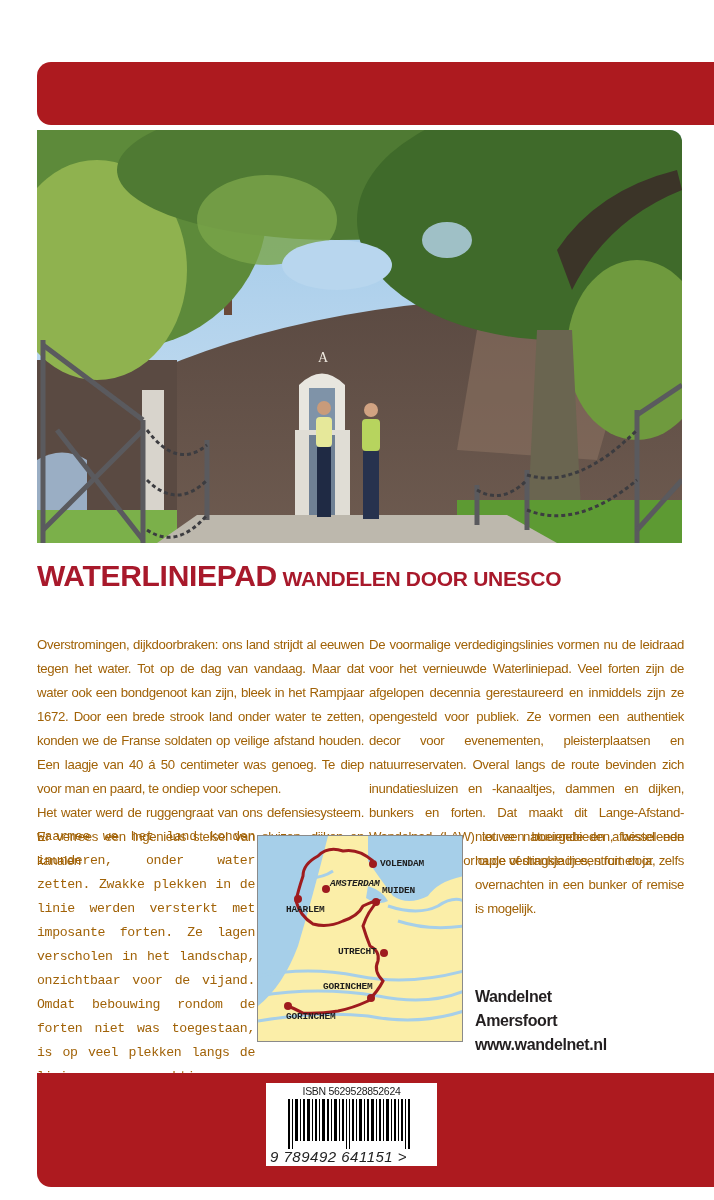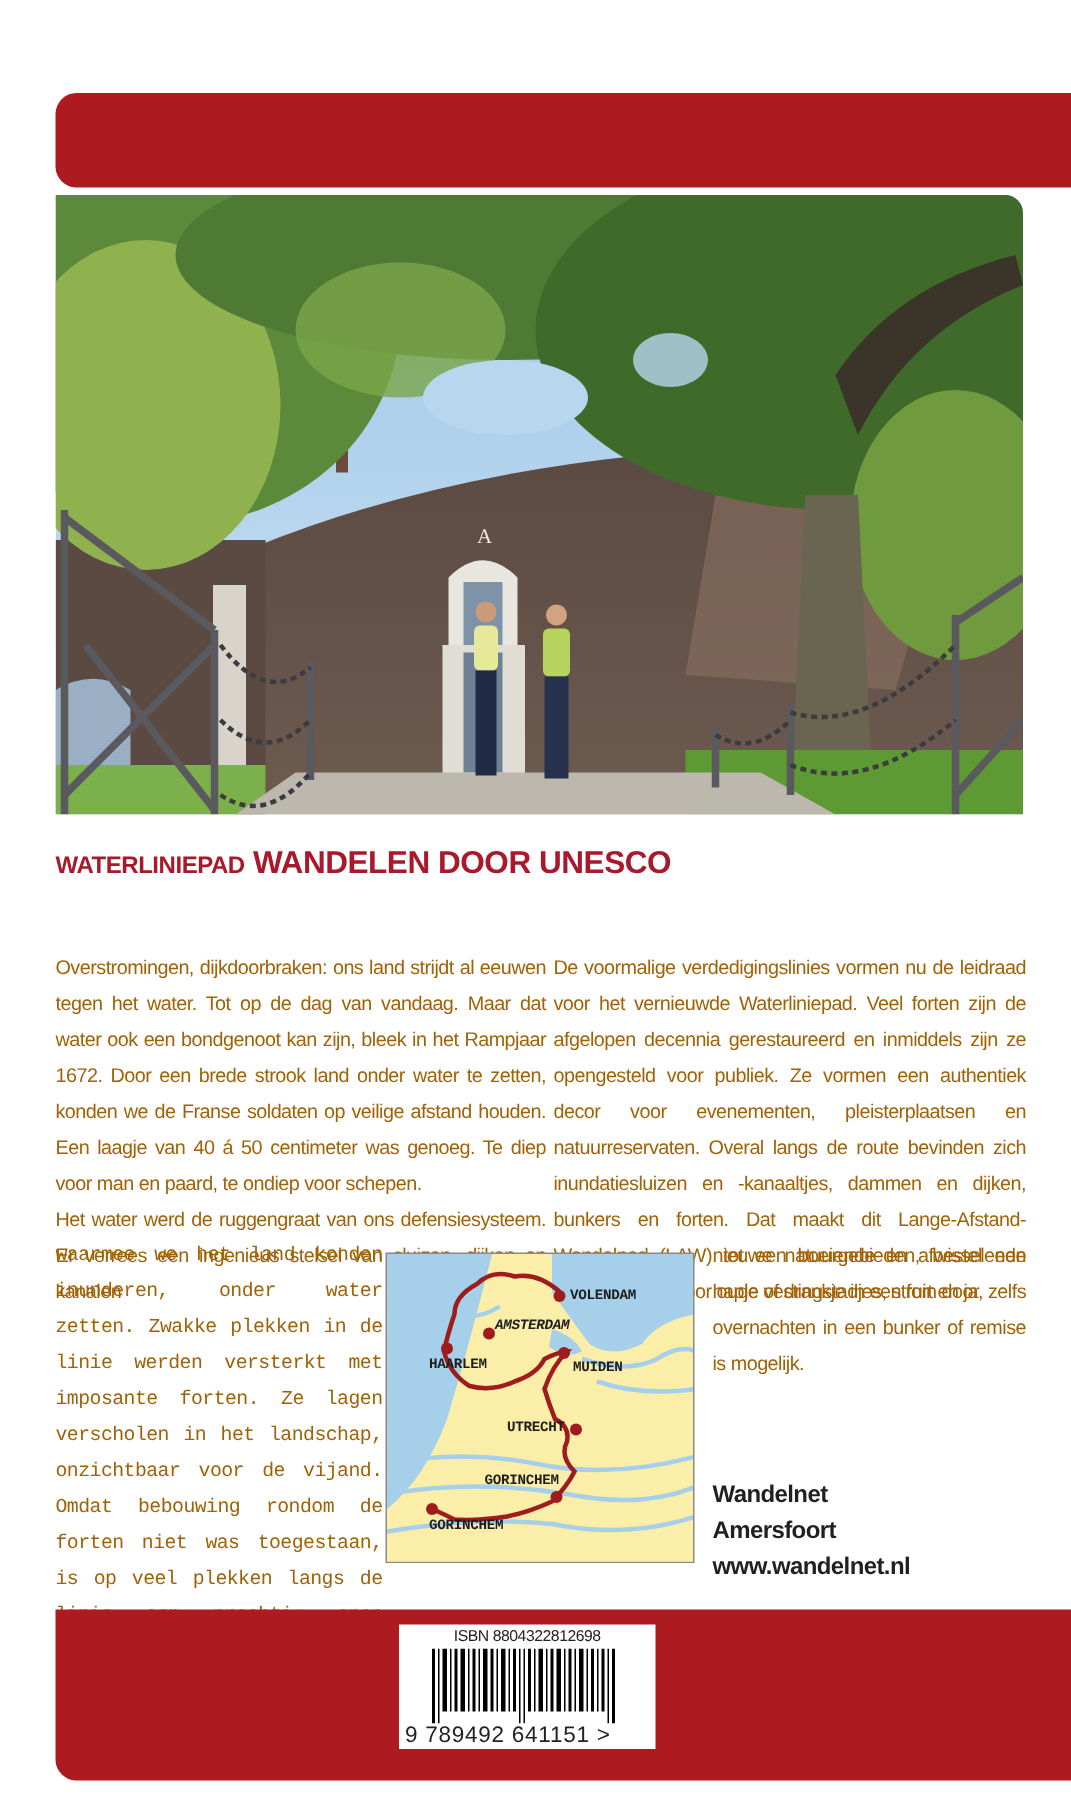--- a/index.html
+++ b/index.html
@@ -11,21 +11,21 @@
   .band-bottom { position:absolute; left:37px; top:1073px; width:700px; height:114px;
                  border-radius:0 0 0 14px; }
 
   .photo { position:absolute; left:37px; top:130px; width:645px; height:413px;
            border-radius:0 12px 0 0; overflow:hidden; }
   .photo svg { display:block; }
 
   .headline { position:absolute; left:37px; top:563px; width:650px;
               font-family:"Liberation Sans Narrow","Liberation Sans", sans-serif;
               font-weight:bold; line-height:25px; letter-spacing:-0.3px; }
-  .headline .big { font-size:16px;text-align:right; }
+  .headline .big { font-size:30px;text-align:right; }
   .headline .small { font-size:21px; }
 
   .col { position:absolute; font-family:"Liberation Sans", sans-serif;
          font-size:13.2px; line-height:24px; letter-spacing:-0.35px; color:#a16207; }
   .col p { margin:0; text-align:justify; }
   .col-left { left:37px; top:633px; width:327px; }
   .col-right { left:369px; top:633px; width:315px; }
   .col-left-narrow { left:37px; top:825px; width:218px;font-family:Liberation Mono, monospace; }
   .col-right-narrow { left:475px; top:825px; width:209px; }
 
@@ -37,21 +37,21 @@
   .map-label { position:absolute; font-size:9.5px; font-weight:bold; color:#1e1e1e;
                letter-spacing:-0.2px; white-space:nowrap;font-family:Liberation Mono, monospace; }
   .map-label.italic { font-style:italic; }
 
   .barcode { position:absolute; left:266px; top:1083px; width:171px; height:83px;
              background:#fff; }
   .isbn-text { position:absolute; left:0; width:100%; top:2px; text-align:center;
                font-size:10.5px; letter-spacing:-0.3px; color:#222; }
   .bars { position:absolute; left:20px; top:16px; width:130px; height:50px; }
   .bc-digits { position:absolute; left:4px; bottom:1px; font-size:15px; color:#222;
-               letter-spacing:0.5px; white-space:nowrap; }
+               letter-spacing:0.5px; white-space:nowrap;font-style:italic; }
 </style>
 </head>
 <body>
 
 <div class="band-top" style="background:#ad1a1f;"></div>
 
 <div class="photo">
   <svg width="645" height="413" viewBox="0 0 645 413">
     <defs>
       <linearGradient id="sky" x1="0" y1="0" x2="0" y2="1">
@@ -179,37 +179,37 @@
       <circle cx="68" cy="53" r="4"></circle>
       <circle cx="118" cy="66" r="4"></circle>
       <circle cx="40" cy="63" r="4"></circle>
       <circle cx="126" cy="117" r="4"></circle>
       <circle cx="113" cy="162" r="4"></circle>
       <circle cx="30" cy="170" r="4"></circle>
     </g>
   </svg>
   <span class="map-label" style="left:122px;top:22px;">VOLENDAM</span>
   <span class="map-label italic" style="left:72px;top:42px;">AMSTERDAM</span>
-  <span class="map-label" style="left:124px;top:70px;">MUIDEN</span>
+  <span class="map-label" style="left:124px;top:49px;">MUIDEN</span>
   <span class="map-label" style="left:28px;top:68px;">HAARLEM</span>
   <span class="map-label" style="left:80px;top:110px;">UTRECHT</span>
   <span class="map-label" style="left:65px;top:145px;">GORINCHEM</span>
   <span class="map-label" style="left:28px;top:175px;">GORINCHEM</span>
 </div>
 
 <div class="publisher">
   <div>Wandelnet</div>
   <div>Amersfoort</div>
   <div>www.wandelnet.nl</div>
 </div>
 
 <div class="band-bottom" style="background:#ad1a1f;"></div>
 
 <div class="barcode">
-  <div class="isbn-text">ISBN 8804322812698</div>
+  <div class="isbn-text">ISBN 5629528852624</div>
   <svg class="bars" width="130" height="50" viewBox="0 0 130 50">
     <g fill="#000">
       <rect x="2" y="0" width="2" height="50"></rect>
         <rect x="6" y="0" width="1" height="50"></rect>
       <rect x="9" y="0" width="3" height="42"></rect>
         <rect x="14" y="0" width="1" height="42"></rect>
       <rect x="17" y="0" width="2" height="42"></rect>
         <rect x="21" y="0" width="3" height="42"></rect>
       <rect x="26" y="0" width="1" height="42"></rect>
         <rect x="29" y="0" width="2" height="42"></rect>

